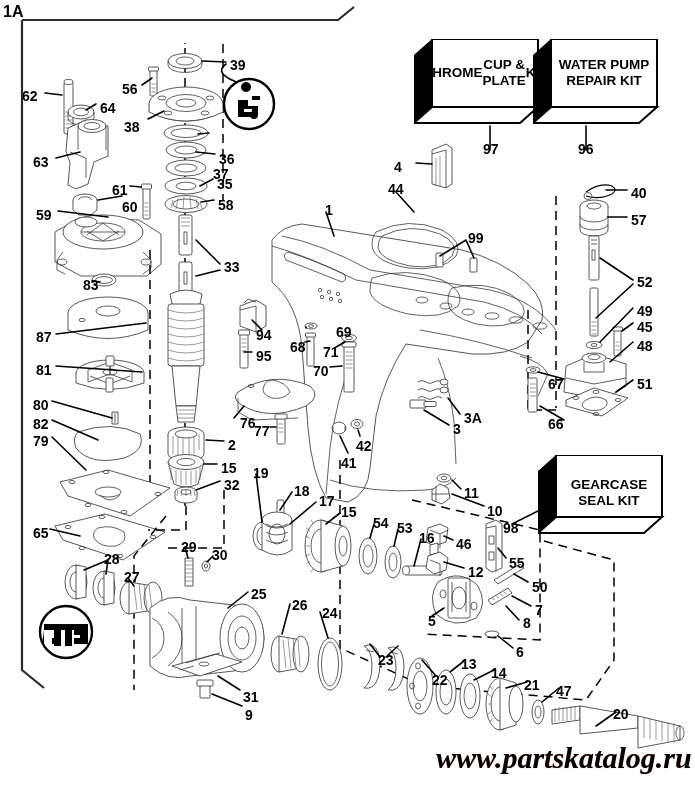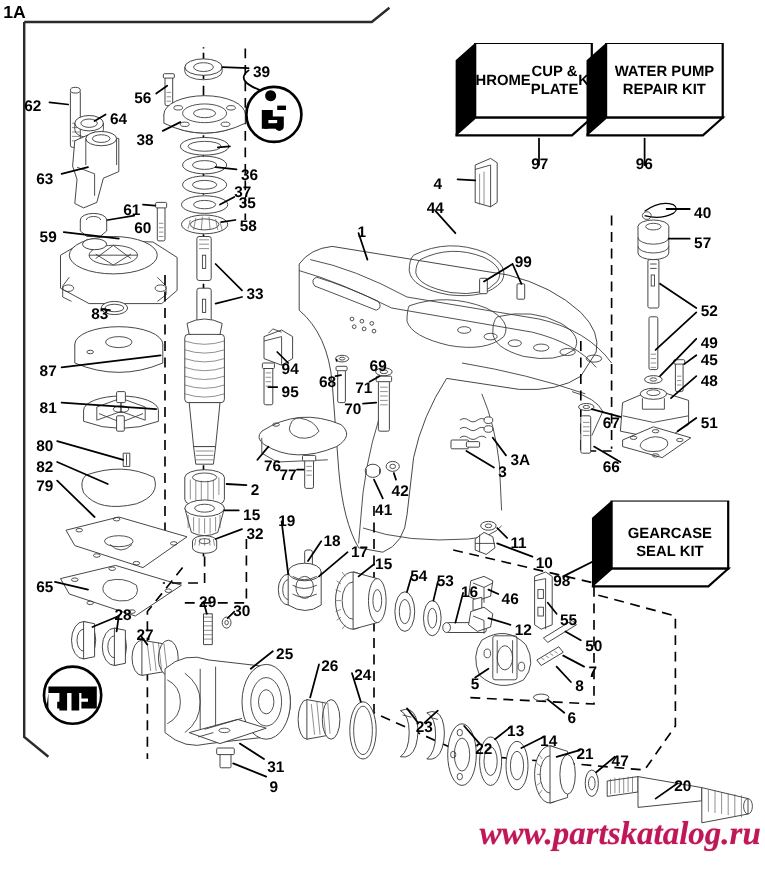--- a/index.html
+++ b/index.html
@@ -19,21 +19,21 @@
   .kitbox{position:absolute;}
   .kitbox .face{
     position:absolute;left:0;top:0;background:#fff;border:2px solid #000;
     box-sizing:border-box;display:flex;align-items:center;justify-content:center;
     text-align:center;font-weight:bold;font-size:13.5px;line-height:1.18;color:#000;
     font-family:"Liberation Sans", sans-serif;
   }
   .kitlabel{padding:0 6px;}
   .wm{
     position:absolute;font-family:"Liberation Serif", serif;
-    font-style:italic;font-weight:bold;color:#be185d;
+    font-style:italic;font-weight:bold;color:#000000;
     font-size:30px;letter-spacing:0px;white-space:nowrap;
     text-shadow:0 0 1px #f6868e;
   }
   .corner{position:absolute;font-weight:bold;font-size:16px;color:#000;}
   
   .ln{fill:none;stroke:#000;stroke-width:1.1;}
   .thin{fill:none;stroke:#3a3a3a;stroke-width:0.8;}
   .vthin{fill:none;stroke:#555;stroke-width:0.6;}
   .wfill{fill:#ffffff;stroke:#3a3a3a;stroke-width:0.85;}
   .leader{fill:none;stroke:#000;stroke-width:1.6;stroke-linecap:round;}

